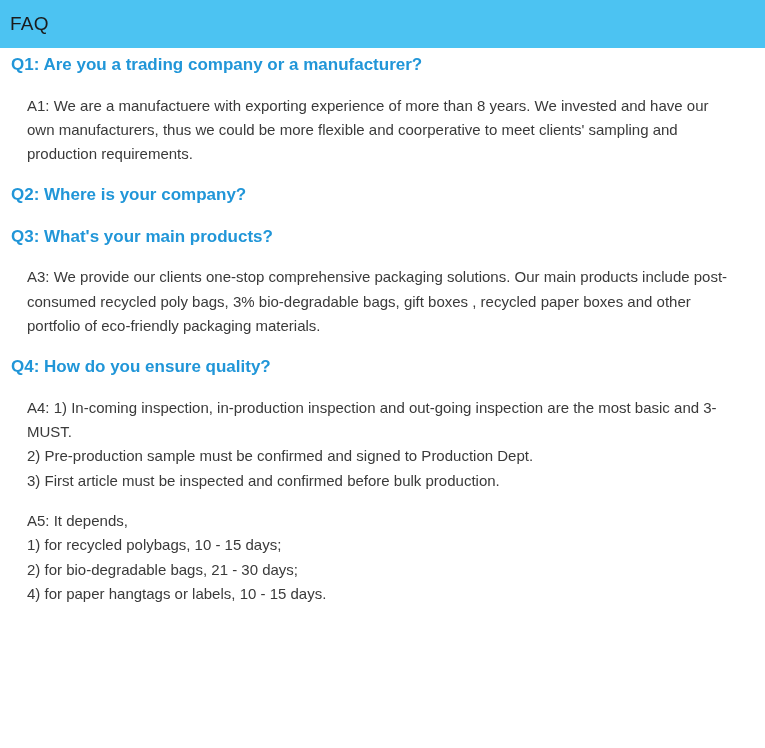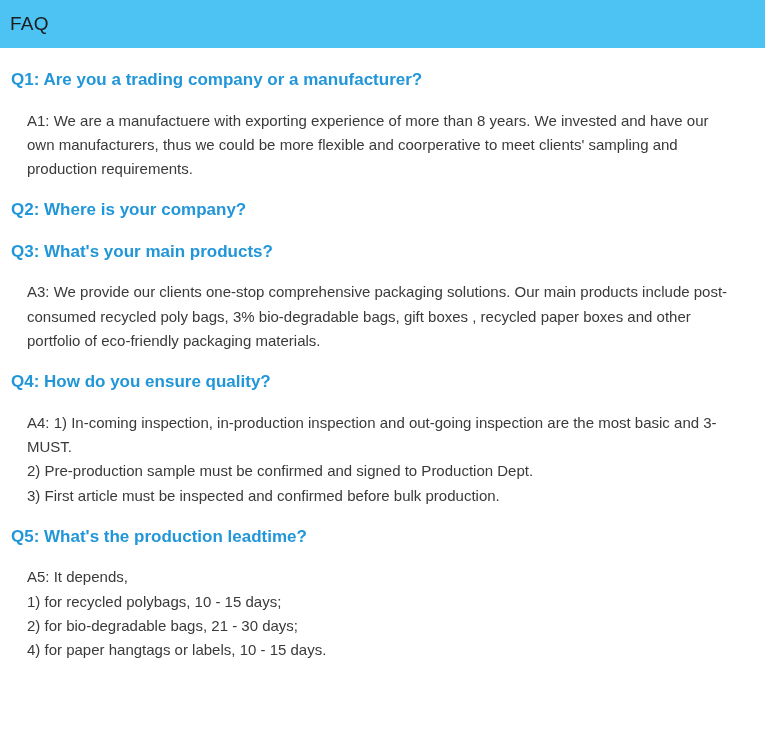--- a/index.html
+++ b/index.html
@@ -28,21 +28,21 @@
     padding-left: 10px;
     box-sizing: border-box;
   }
   .faq-header-title {
     font-size: 19px;
     color: #1b1b1b;
     font-weight: 400;
     letter-spacing: 0.2px;
   }
   .faq-body {
-    padding: 19px 12px 0 11px;
+    padding: 4px 12px 0 11px;
     box-sizing: border-box;
   }
   .qa-block {
     margin-bottom: 16px;
   }
   .qa-question {
     color: #2196d8;
     font-weight: bold;
     font-size: 17px;
     line-height: 1.5;
@@ -90,21 +90,20 @@
     <div class="qa-block">
       <p class="qa-question">Q4: How do you ensure quality?</p>
       <p class="qa-answer">
         <span class="line">A4: 1) In-coming inspection, in-production inspection and out-going inspection are the most basic and 3-MUST.</span>
         <span class="line">2) Pre-production sample must be confirmed and signed to Production Dept.</span>
         <span class="line">3) First article must be inspected and confirmed before bulk production.</span>
       </p>
     </div>
 
     <div class="qa-block">
-      <p class="qa-question">Q5: What's the production leadtime?</p>
       <p class="qa-answer">
         <span class="line">A5: It depends,</span>
         <span class="line">1) for recycled polybags, 10 - 15 days;</span>
         <span class="line">2) for bio-degradable bags, 21 - 30 days;</span>
         <span class="line">4) for paper hangtags or labels, 10 - 15 days.</span>
       </p>
     </div>
 
   </div>
 </div>

